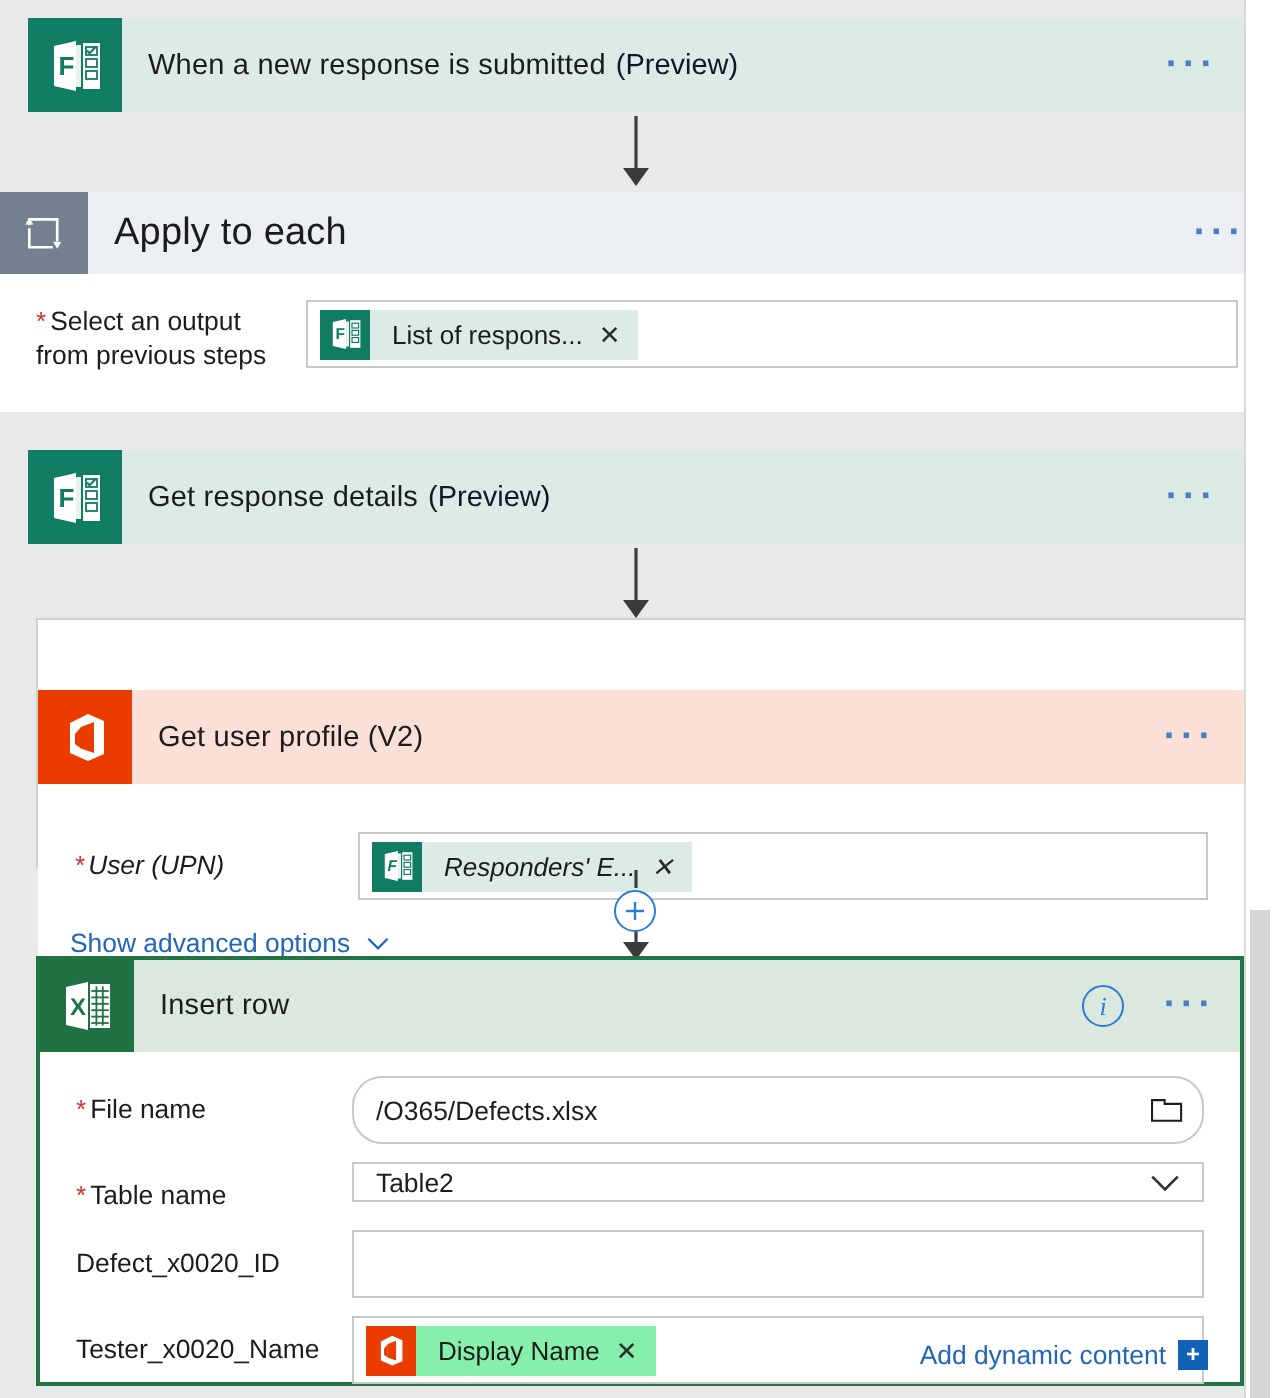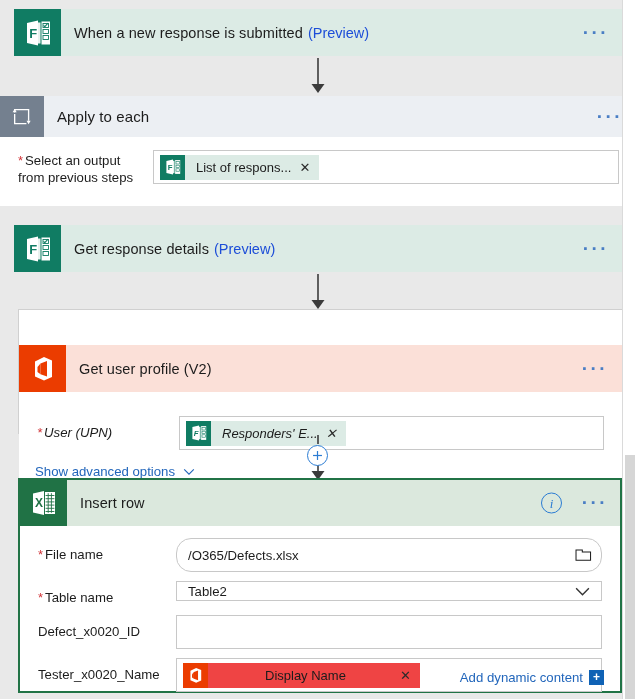--- a/index.html
+++ b/index.html
@@ -33,21 +33,21 @@
     display: flex; align-items: center; justify-content: center;
   }
   .head-title {
     font-size: 14.5px;
     color: #1c1c1c;
     padding-left: 13px;
     white-space: nowrap;
     letter-spacing: .1px;
   }
   .head-sub {
-    color: #1d4ed8;
+    color: #0f172a;
     font-size: 14.5px;
     padding-left: 5px;
   }
   .ellipsis {
     position: absolute;
     right: 14px; top: 50%;
     transform: translateY(-50%);
     color: #4a7ec4;
     font-size: 19px;
     letter-spacing: 2.4px;
@@ -104,21 +104,21 @@
   }
 
   
   .token {
     display: inline-flex;
     align-items: center;
     height: 25px;
     padding: 0 0 0 0;
   }
   .token-teal { background: #dcebe5; }
-  .token-pink { background: #ef4444; gap: 46px; }
+  .token-pink { background: #86efac; }
   .token-ic {
     width: 25px; height: 25px;
     display: flex; align-items: center; justify-content: center;
     flex: 0 0 25px;
   }
   .token-lbl {
     font-size: 13px;
     color: #1c1c1c;
     padding: 0 8px 0 11px;
     white-space: nowrap;
@@ -204,21 +204,21 @@
   <div style="position:absolute; left:0px; top:96px; width:637px; height:110px;">
     <div class="card-head hd-loop" style="height:41px;">
       <div class="head-icon ic-loop" style="width:44px;flex:0 0 44px;height:41px;">
         <svg class="glyph" viewBox="0 0 30 30" style="width:22px;height:22px;">
           <path d="M5 9 L5 5 L24 5 L24 20" fill="none" stroke="#ffffff" stroke-width="1.8"></path>
           <path d="M5 11 L5 24 L21 24" fill="none" stroke="#ffffff" stroke-width="1.8"></path>
           <path d="M2.2 8.6 L5 4.2 L7.8 8.6 Z" fill="#ffffff"></path>
           <path d="M21.2 20.2 L24 25 L26.8 20.2 Z" fill="#ffffff"></path>
         </svg>
       </div>
-      <span class="head-title" style="font-size:15px;">Apply to each</span>
+      <span class="head-title" style="font-size:19px;">Apply to each</span>
       <span class="ellipsis">···</span>
     </div>
     <div style="background:#ffffff; height:69px; position:relative;">
       <div class="field-row" style="padding-top:13px;">
         <div class="field-label" style="width:135px;flex:0 0 135px;padding-top:2px;">
           <span class="req">*</span><span>Select an output</span><br>
           <span>from previous steps</span>
         </div>
         <div class="field-box" style="height:34px;">
           <span class="token token-teal">

